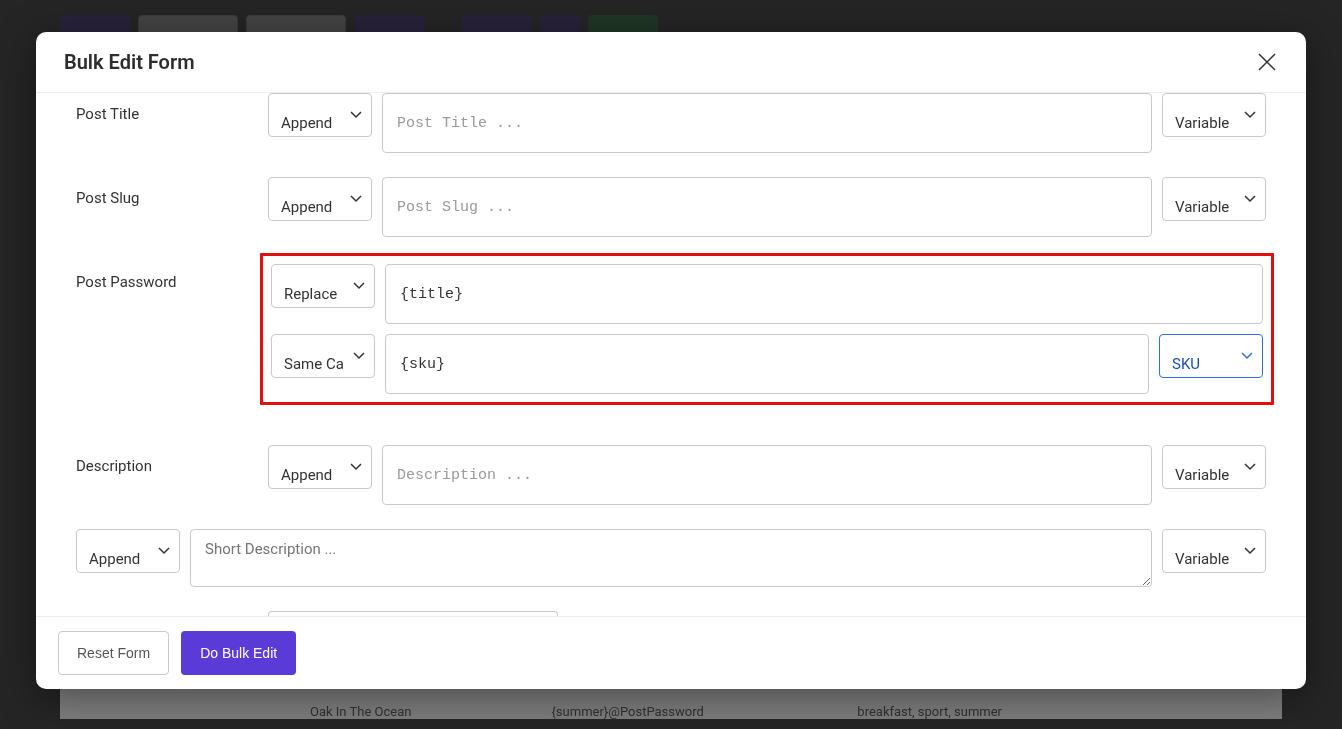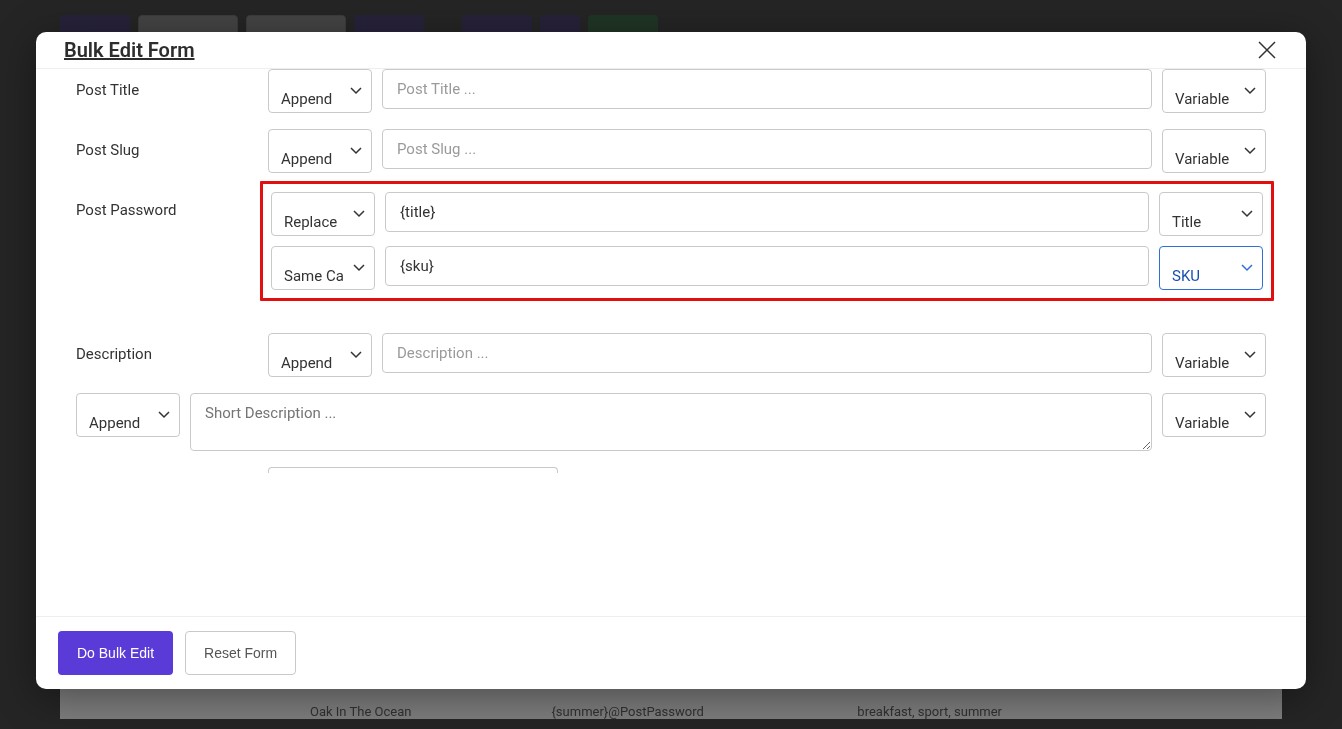--- a/index.html
+++ b/index.html
@@ -53,23 +53,22 @@
     border-radius: 10px;
     box-shadow: 0 8px 40px rgba(0,0,0,0.4);
     display: flex;
     flex-direction: column;
     overflow: hidden;
   }
   .modal-header {
     display:flex;
     align-items:center;
     justify-content:space-between;
-    padding: 6px 28px;
+    padding: 18px 28px;
     border-bottom: 1px solid #eee;
-    text-decoration: underline;
   }
   .modal-title { font-size:20px; font-weight:600; }
   .close-icon svg { display:block; }
 
   .modal-body {
     flex:1;
     overflow-y: scroll;
     padding: 0 0 12px 0;
   }
   .modal-body::-webkit-scrollbar { width:10px; }
@@ -95,21 +94,21 @@
     border-bottom: 3px solid transparent;
   }
   .tab.active { border-bottom-color:#5b3bd8; }
   .dot { width:8px; height:8px; border-radius:50%; background:#e33; display:inline-block; }
 
   .form-rows { padding: 0 40px; }
   .form-row {
     display:flex;
     align-items:flex-start;
     gap: 12px;
-    margin-bottom: 16px;
+    margin-bottom: 24px;
   }
   .form-label {
     width: 180px;
     padding-top: 12px;
     font-size: 15px;
     color:#333;
   }
   .controls {
     flex:1;
     display:flex;
@@ -140,23 +139,24 @@
   }
   .select-wrap { position:relative; display:inline-block; }
   .select-wrap .caret {
     position:absolute;
     right:10px; top:50%;
     transform:translateY(-50%);
     pointer-events:none;
   }
   .select.wide { width:104px; }
   .tinput {
-    height:40px;
+    height:60px;
     flex:1;
     padding: 0 14px;
+    font-family: Liberation Mono, monospace;
   }
   .tinput::placeholder { color:#9a9a9a; }
   .tarea {
     flex:1;
     min-height:44px;
     padding:10px 14px;
     resize:vertical;
   }
   .select.blue { border-color:#2e6fd9; color:#1a4fb0; }
   .highlight-box {
@@ -278,28 +278,20 @@
             <div class="control-line" style="margin-bottom:10px">
               <span class="select-wrap">
                 <select class="select"><option>Replace</option></select>
                 <span class="caret">
                     <svg width="12" height="8">
                       <path d="M1 1 L6 6 L11 1" stroke="#333" stroke-width="1.5" fill="none"></path>
                     </svg>
                   </span>
               </span>
               <input class="tinput" type="text" value="{title}" style="">
-              <span class="select-wrap">
-                <select class="select wide"><option>Title</option></select>
-                <span class="caret">
-                    <svg width="12" height="8">
-                      <path d="M1 1 L6 6 L11 1" stroke="#333" stroke-width="1.5" fill="none"></path>
-                    </svg>
-                  </span>
-              </span>
             </div>
             <div class="control-line">
               <span class="select-wrap">
                 <select class="select"><option>Same Case</option></select>
                 <span class="caret">
                     <svg width="12" height="8">
                       <path d="M1 1 L6 6 L11 1" stroke="#333" stroke-width="1.5" fill="none"></path>
                     </svg>
                   </span>
               </span>
@@ -372,17 +364,17 @@
           <div class="control-line">
             <div style="width:290px;height:6px;border:1px solid #c9c9c9;border-bottom:none;border-radius:4px 4px 0 0;"></div>
           </div>
         </div>
       </div>
 
     </div>
   </div>
 
   <div class="modal-footer">
+    <button class="btn btn-secondary">Reset Form</button>
     <button class="btn btn-primary">Do Bulk Edit</button>
-    <button class="btn btn-secondary">Reset Form</button>
   </div>
 
 </div>
 
 </body></html>

